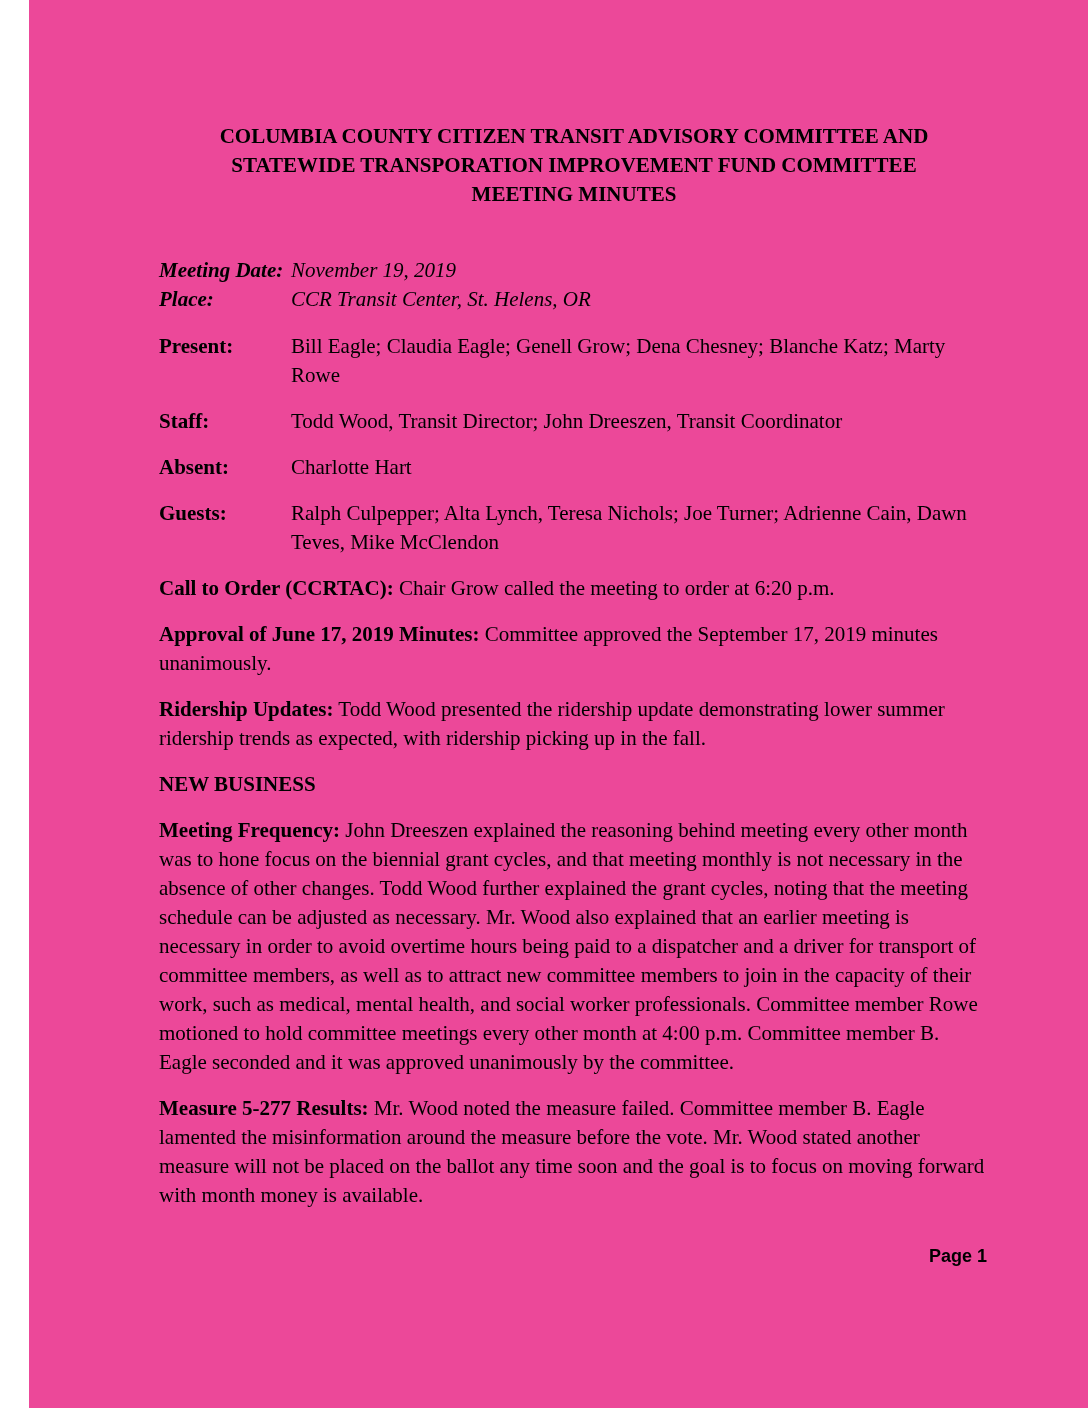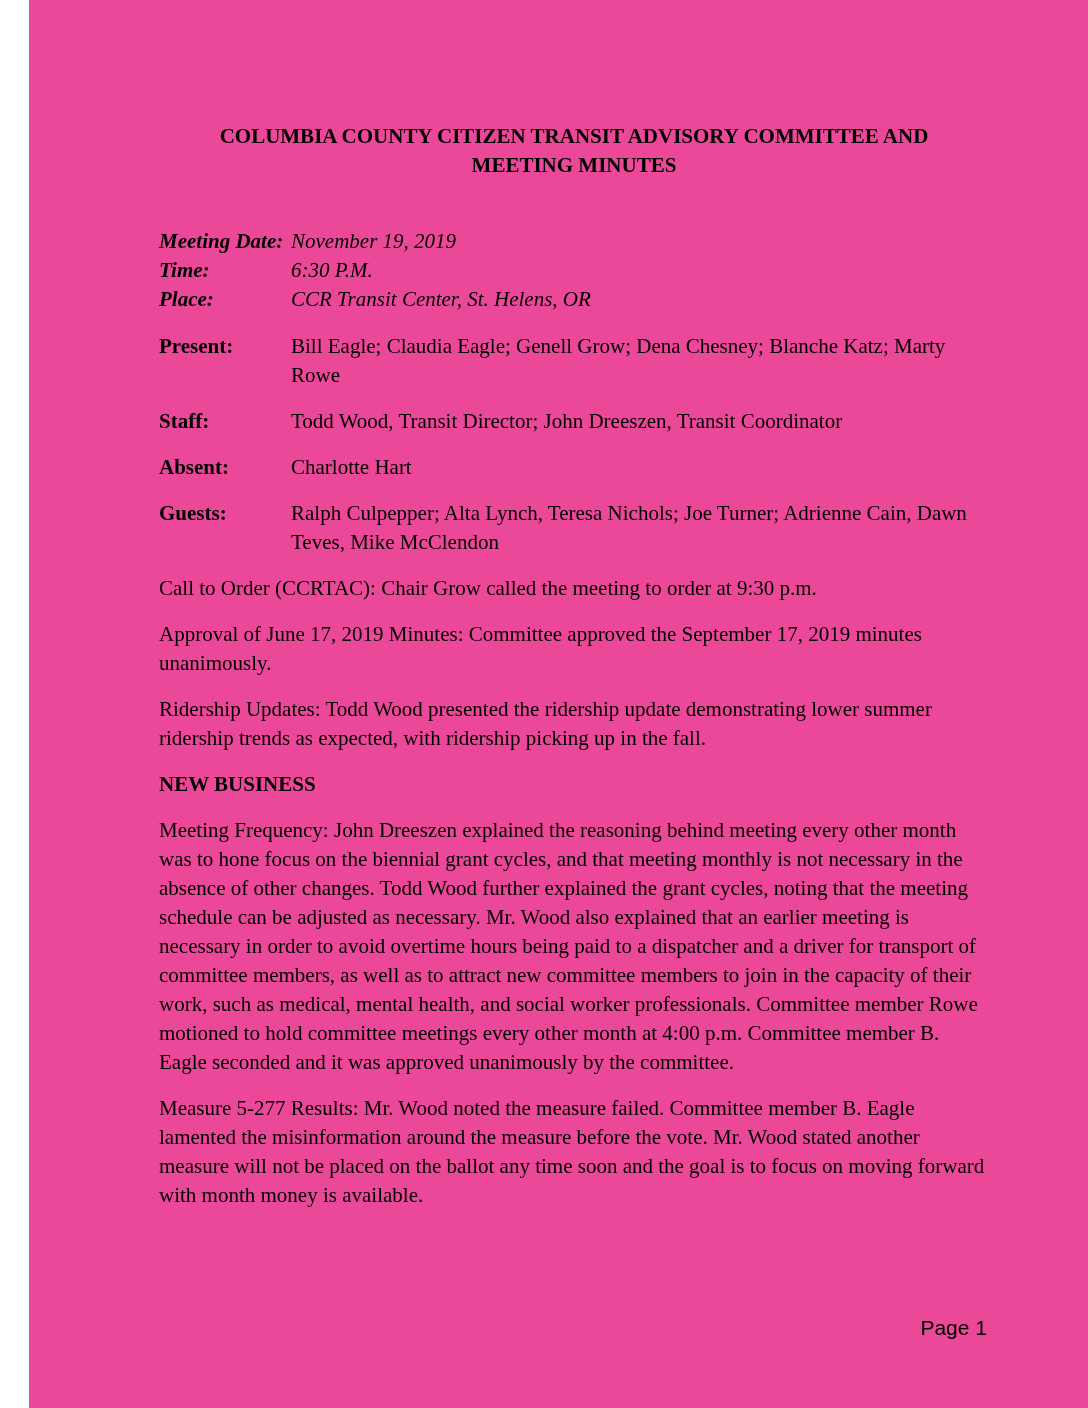--- a/index.html
+++ b/index.html
@@ -40,53 +40,51 @@
     flex: 0 0 132px;
     font-weight: bold;
   }
   .val {
     flex: 1;
   }
   .para {
     margin: 0 0 17px 0;
   }
   .lead {
-    font-weight: normal;
+    font-weight: bold;
   }
   .section-heading {
     font-weight: bold;
     margin: 0 0 17px 0;
   }
   .footer {
     position: absolute;
-    top: 1316px;
+    top: 1244px;
     right: 130px;
     font-family: "Liberation Sans", "DejaVu Sans", sans-serif;
-    font-size: 21px;
+    font-size: 18px;
     line-height: 24px;
+    font-weight: bold;
   }
 </style>
 </head>
 <body>
 
 <div class="page">
 
   <div class="title">
     <div>COLUMBIA COUNTY CITIZEN TRANSIT ADVISORY COMMITTEE AND</div>
+    <div>STATEWIDE TRANSPORATION IMPROVEMENT FUND COMMITTEE</div>
     <div>MEETING MINUTES</div>
   </div>
 
   <div class="meta-block">
     <div class="row">
       <span class="lbl">Meeting Date:</span>
       <span class="val">November 19, 2019</span>
-    </div>
-    <div class="row">
-      <span class="lbl">Time:</span>
-      <span class="val">6:30 P.M.</span>
     </div>
     <div class="row">
       <span class="lbl">Place:</span>
       <span class="val">CCR Transit Center, St. Helens, OR</span>
     </div>
   </div>
 
   <div class="att-block">
     <div class="row att-row">
       <span class="lbl">Present:</span>
@@ -100,21 +98,21 @@
       <span class="lbl">Absent:</span>
       <span class="val">Charlotte Hart</span>
     </div>
     <div class="row att-row">
       <span class="lbl">Guests:</span>
       <span class="val">Ralph Culpepper; Alta Lynch, Teresa Nichols; Joe Turner; Adrienne Cain, Dawn Teves, Mike McClendon</span>
     </div>
   </div>
 
   <p class="para">
-    <span class="lead">Call to Order (CCRTAC):</span><span> Chair Grow called the meeting to order at 9:30 p.m.</span>
+    <span class="lead">Call to Order (CCRTAC):</span><span> Chair Grow called the meeting to order at 6:20 p.m.</span>
   </p>
 
   <p class="para">
     <span class="lead">Approval of June 17, 2019 Minutes:</span><span> Committee approved the September 17, 2019 minutes unanimously.</span>
   </p>
 
   <p class="para">
     <span class="lead">Ridership Updates:</span><span> Todd Wood presented the ridership update demonstrating lower summer ridership trends as expected, with ridership picking up in the fall.</span>
   </p>
 

